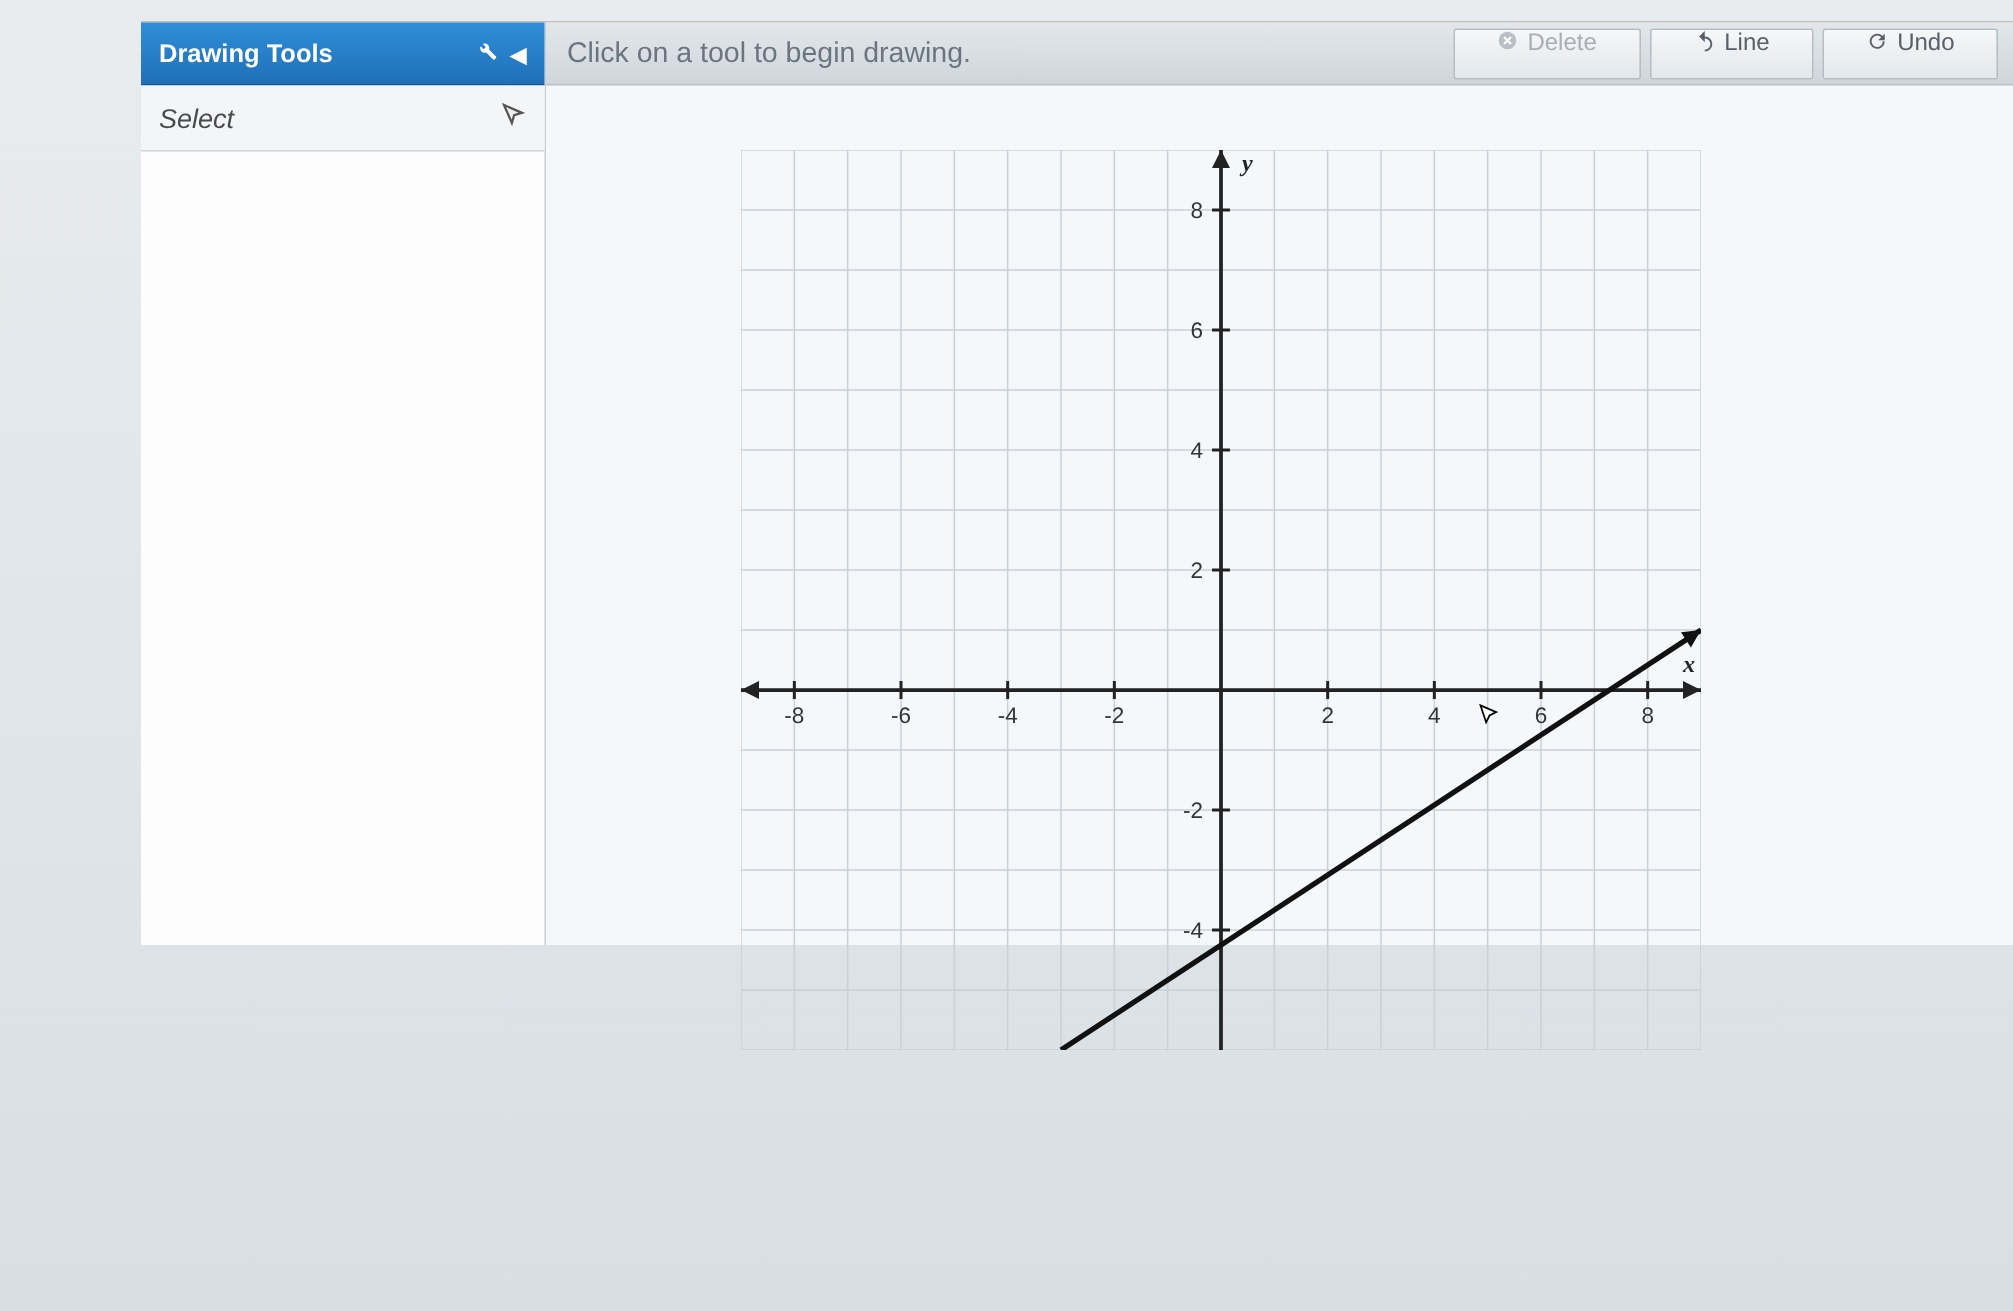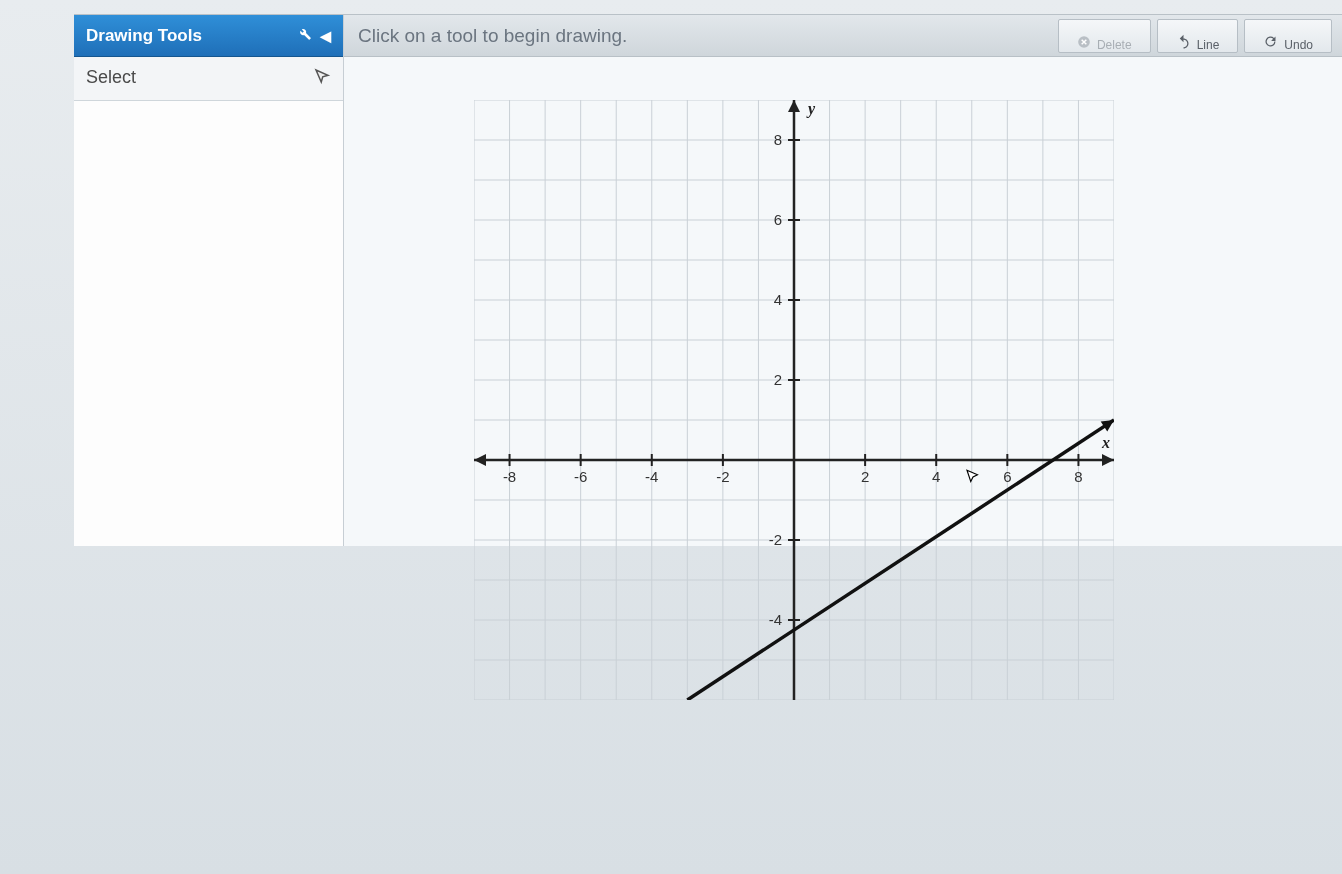--- a/index.html
+++ b/index.html
@@ -24,24 +24,24 @@
   .formula {
     text-align: center;
     font-family: "Times New Roman", serif;
     font-size: 24px;
     font-style: italic;
     color: #222;
     margin-bottom: 20px;
   }
   .workspace {
     display: flex;
-    margin-left: 74px;
+    margin-left: 94px;
     border-top: 1px solid #b9c1c7;
     background: #f97316;
-    height: 532px;
+    height: 616px;
     position: relative;
   }
   .tool-panel {
     width: 270px;
     flex: 0 0 270px;
     background: #fdfdfd;
     border-right: 1px solid #c7ced4;
   }
   .tool-header {
     background: linear-gradient(180deg, #2f8fd8 0%, #1f6fb8 100%);
@@ -52,28 +52,29 @@
     display: flex;
     align-items: center;
     justify-content: space-between;
     border-bottom: 1px solid #15568f;
   }
   .tool-header .hdr-icons { display:flex; align-items:center; gap:8px; }
   .tool-header .wrench { color:#fff; }
   .tool-header .collapse-arrow { color:#fff; font-size:14px; }
   .tool-row {
     display: flex;
-    align-items: flex-start;
+    align-items: flex-end;
     justify-content: space-between;
     padding: 10px 12px;
     background: #f3f5f7;
     border-bottom: 1px solid #cfd6db;
     font-size: 18px;
     color: #4a4a4a;
     cursor: pointer;
+    font-style: italic;
   }
   .tool-row .tool-icon { color:#555; font-size:17px; }
   .canvas-area {
     flex: 1;
     position: relative;
     background: #f5f8fa;
   }
   .canvas-toolbar {
     height: 42px;
     background: linear-gradient(180deg, #e2e7eb 0%, #cfd6db 100%);
@@ -84,28 +85,28 @@
     gap: 6px;
   }
   .hint-text {
     color: #6b7580;
     font-size: 19px;
     flex: 1;
     padding-left: 4px;
   }
   .tb-btn {
     height: 34px;
-    padding: 0 18px;
+    padding: 0 28px;
     background: linear-gradient(180deg,#f5f7f9,#e3e8ec);
     border: 1px solid #b6bec5;
     border-radius: 2px;
     display: flex;
-    align-items: flex-end;
+    align-items: flex-start;
     gap: 6px;
-    font-size: 12px;
+    font-size: 16px;
     color: #5a6068;
     cursor: pointer;
   }
   .tb-btn.disabled { color:#a8aeb4; cursor:default; }
   .tb-btn .ic { font-size:15px; }
   .graph-wrap {
     position: absolute;
     left: 130px;
     top: 85px;
     width: 640px;

